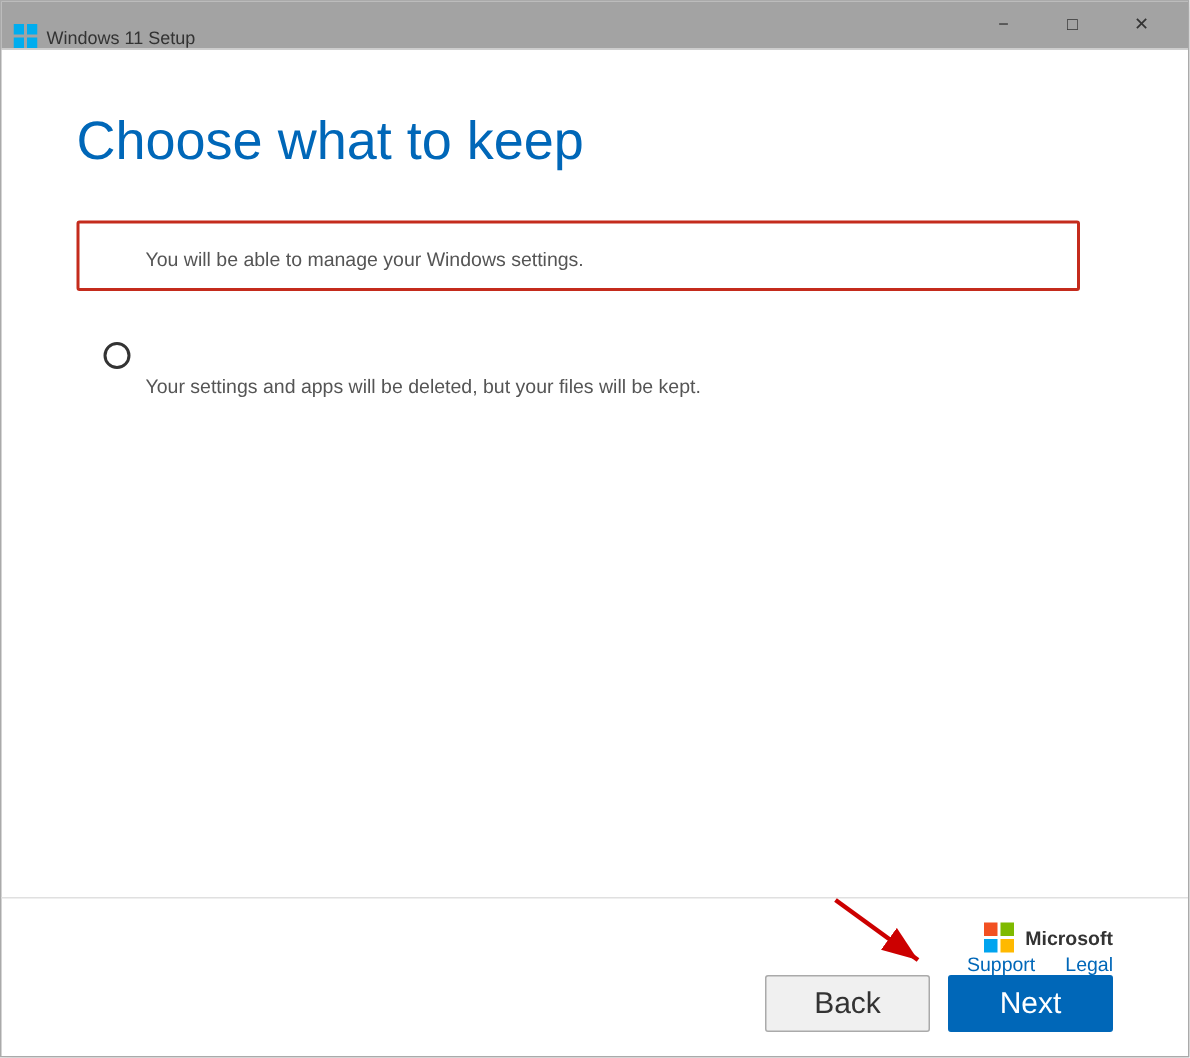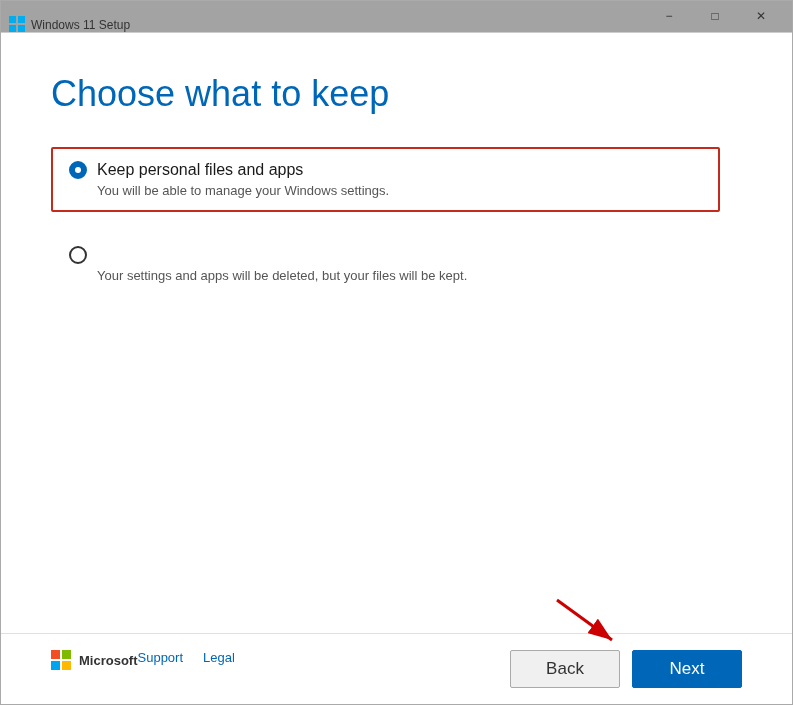--- a/index.html
+++ b/index.html
@@ -137,22 +137,23 @@
       font-size: 13px;
       color: #555;
       margin-top: 4px;
       margin-left: 28px;
     }
 
     .footer {
       border-top: 1px solid #e0e0e0;
       padding: 16px 50px;
       display: flex;
-      align-items: flex-start;
+      align-items: flex-end;
       flex-shrink: 0;
+      flex-direction: column;
     }
 
     .microsoft-logo {
       display: flex;
       align-items: center;
       gap: 8px;
     }
 
     .ms-grid {
       display: grid;
@@ -190,21 +191,21 @@
       margin-left: auto;
       display: flex;
       gap: 12px;
       align-items: center;
       position: relative;
     }
 
     .btn {
       width: 110px;
       height: 38px;
-      font-size: 17px;
+      font-size: 20px;
       cursor: pointer;
       border-radius: 2px;
     }
 
     .btn-back {
       background: #f0f0f0;
       border: 1px solid #aaa;
       color: #333;
     }
 
@@ -240,26 +241,20 @@
       <button class="title-bar-btn close">✕</button>
     </div>
   </div>
 
   <div class="content">
     <h1 class="page-title">Choose what to keep</h1>
 
     <div class="options">
 
       <div class="option-box selected">
-        <div class="option-row">
-          <div class="radio-outer checked">
-            <div class="radio-inner"></div>
-          </div>
-          <span class="option-label">Keep personal files and apps</span>
-        </div>
         <p class="option-desc">You will be able to manage your Windows settings.</p>
       </div>
 
       <div class="option-box">
         <div class="option-row">
           <div class="radio-outer"></div>
         </div>
         <p class="option-desc">Your settings and apps will be deleted, but your files will be kept.</p>
       </div>
 

